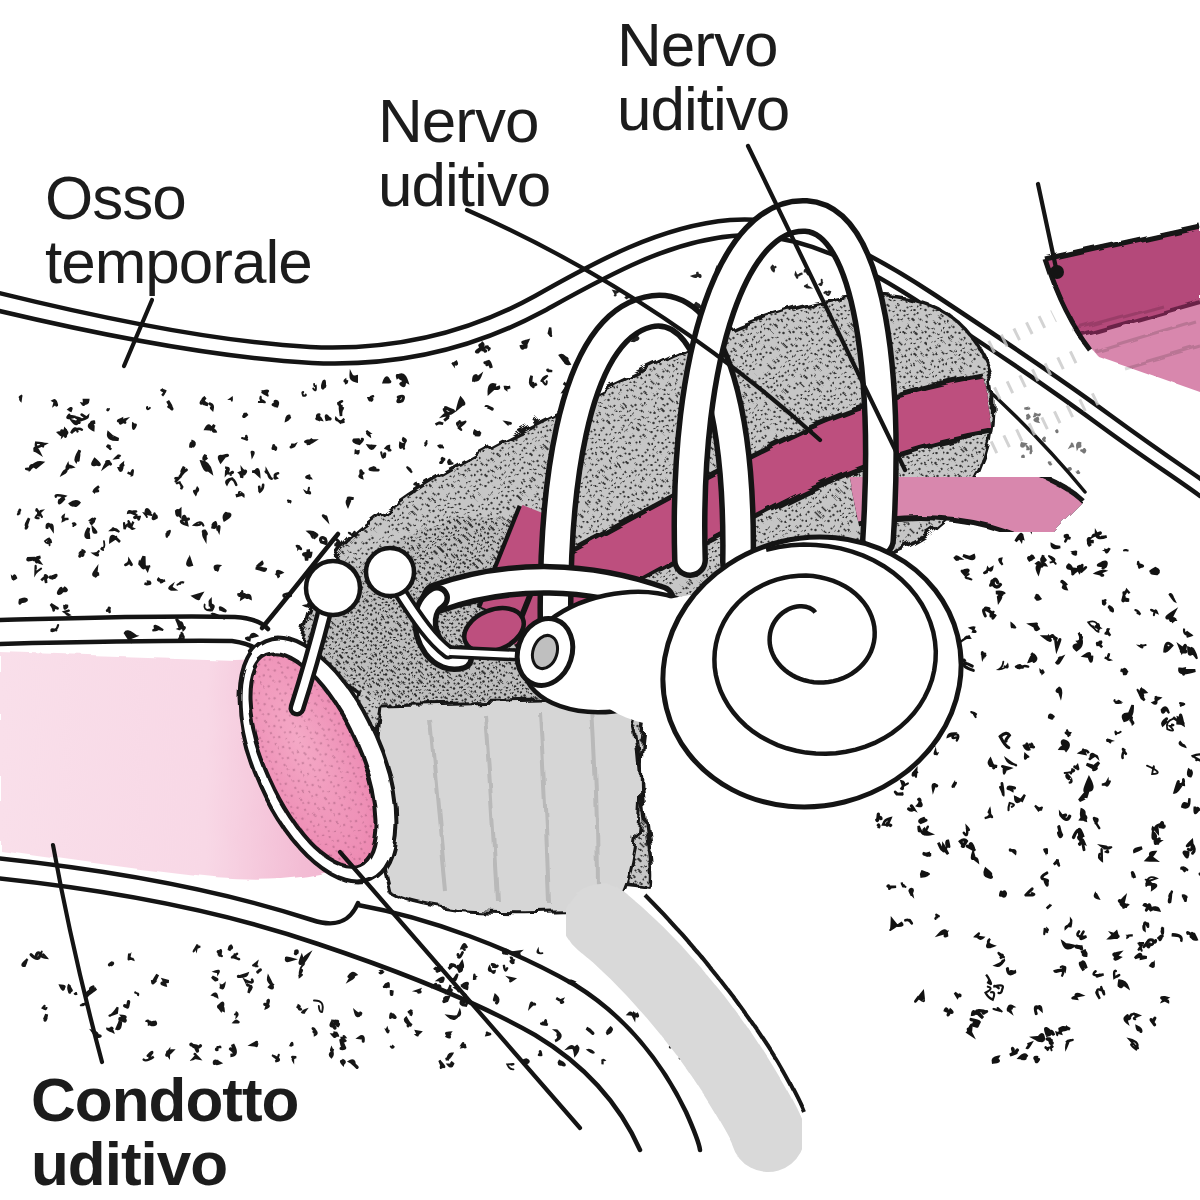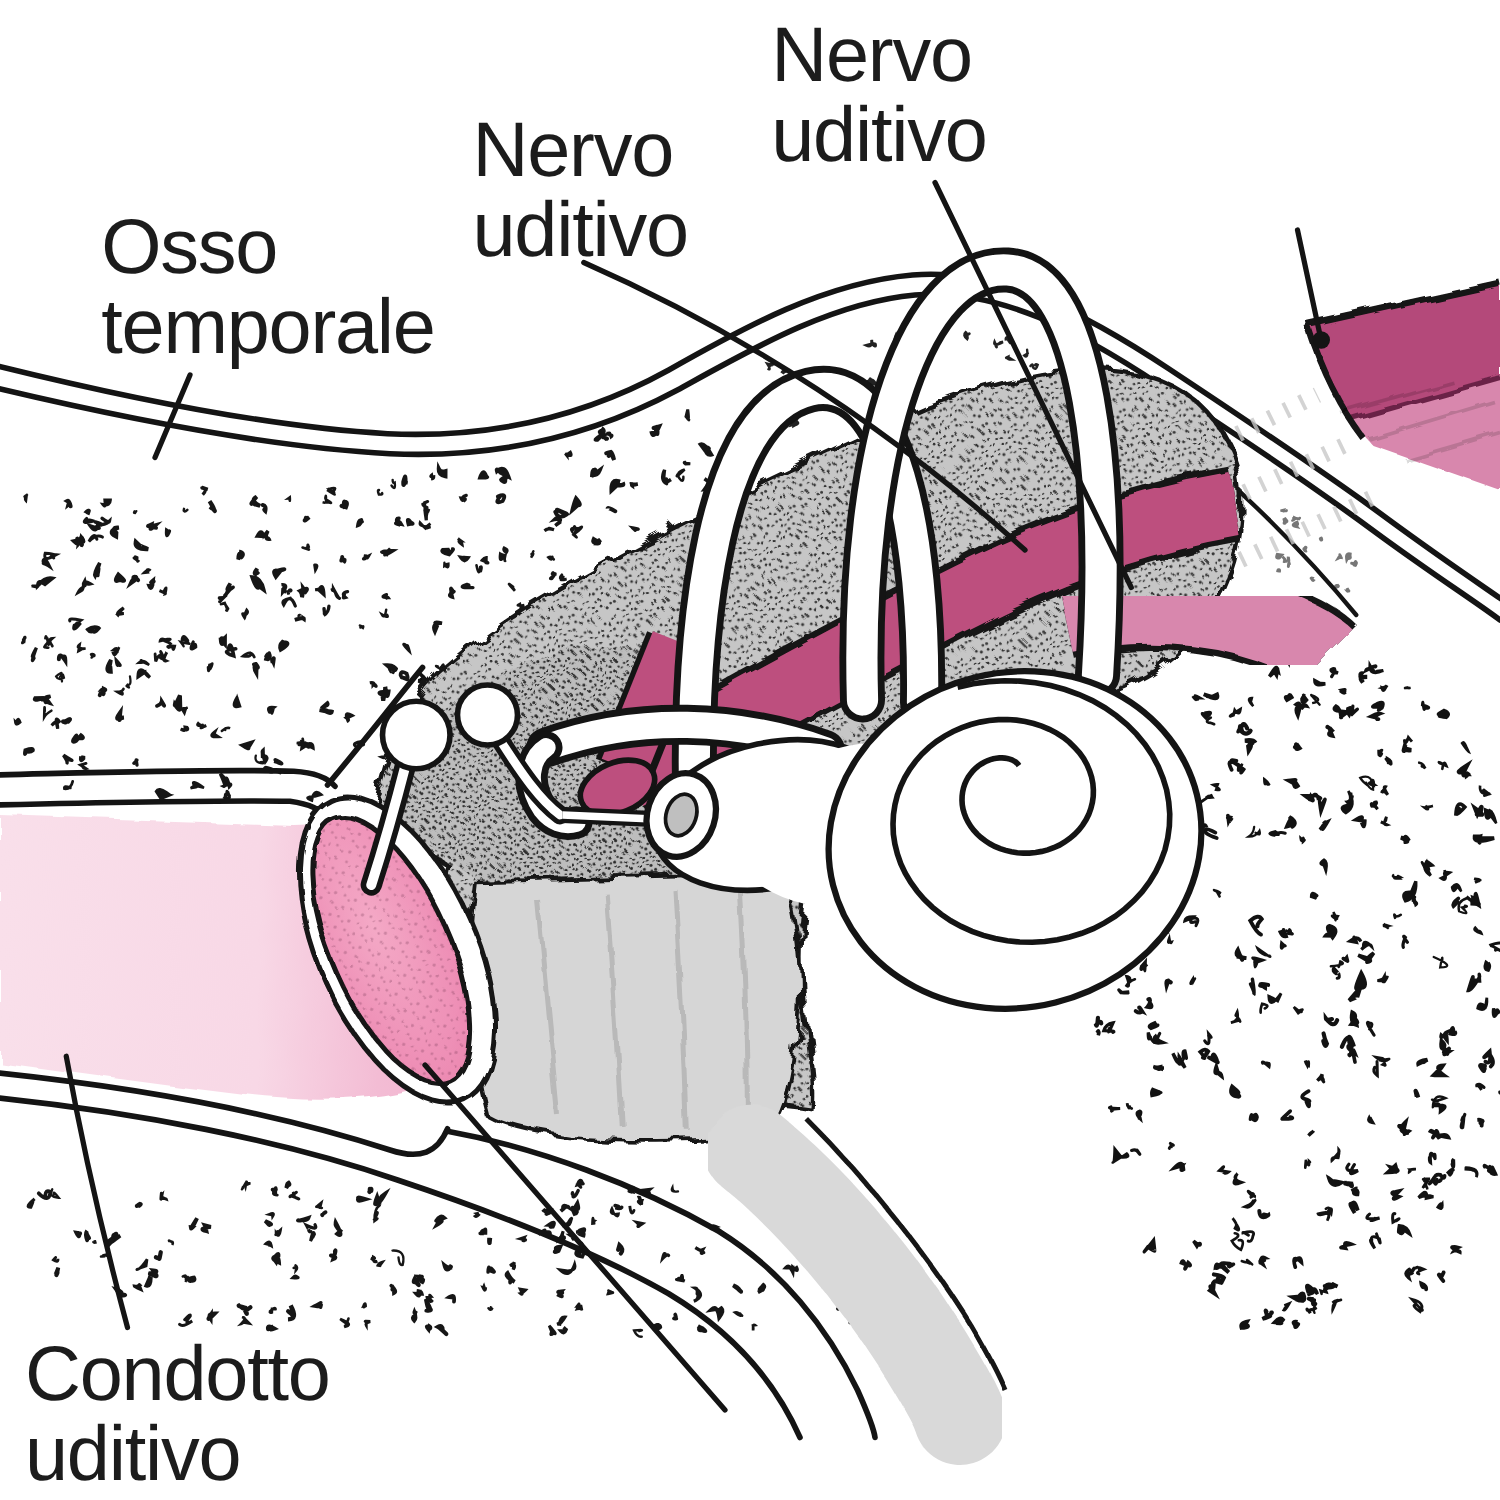--- a/index.html
+++ b/index.html
@@ -868,31 +868,31 @@
     <path d="M 152,300 L 124,366"></path>
     <path d="M 467,210 Q 660,295 820,440"></path>
     <path d="M 748,146 L 905,470"></path>
     <path d="M 1038,184 L 1056,268"></path>
     <circle cx="1057" cy="272" r="7" fill="var(--outline)" stroke="none"></circle>
     <path d="M 53,845 Q 72,950 102,1062"></path>
     <path d="M 340,852 L 580,1128"></path>
   </g>
 </svg>
 
-  <div class="diagram-label" style="left:45px;top:166px;margin-left:36px;">
+  <div class="diagram-label" style="left:45px;top:166px;">
     <span>Osso</span>
     <span>temporale</span>
   </div>
   <div class="diagram-label" style="left:378px;top:89px;">
     <span>Nervo</span>
     <span>uditivo</span>
   </div>
   <div class="diagram-label" style="left:617px;top:13px;">
     <span>Nervo</span>
     <span>uditivo</span>
   </div>
   <div class="diagram-label" style="left:871px;top:63px;">
   </div>
-  <div class="diagram-label" style="left:20px;top:1068px;">
+  <div class="diagram-label" style="left:31px;top:1068px;font-weight:bold;">
     <span>Condotto</span>
     <span>uditivo</span>
   </div>
 </div>
 
 </body></html>

